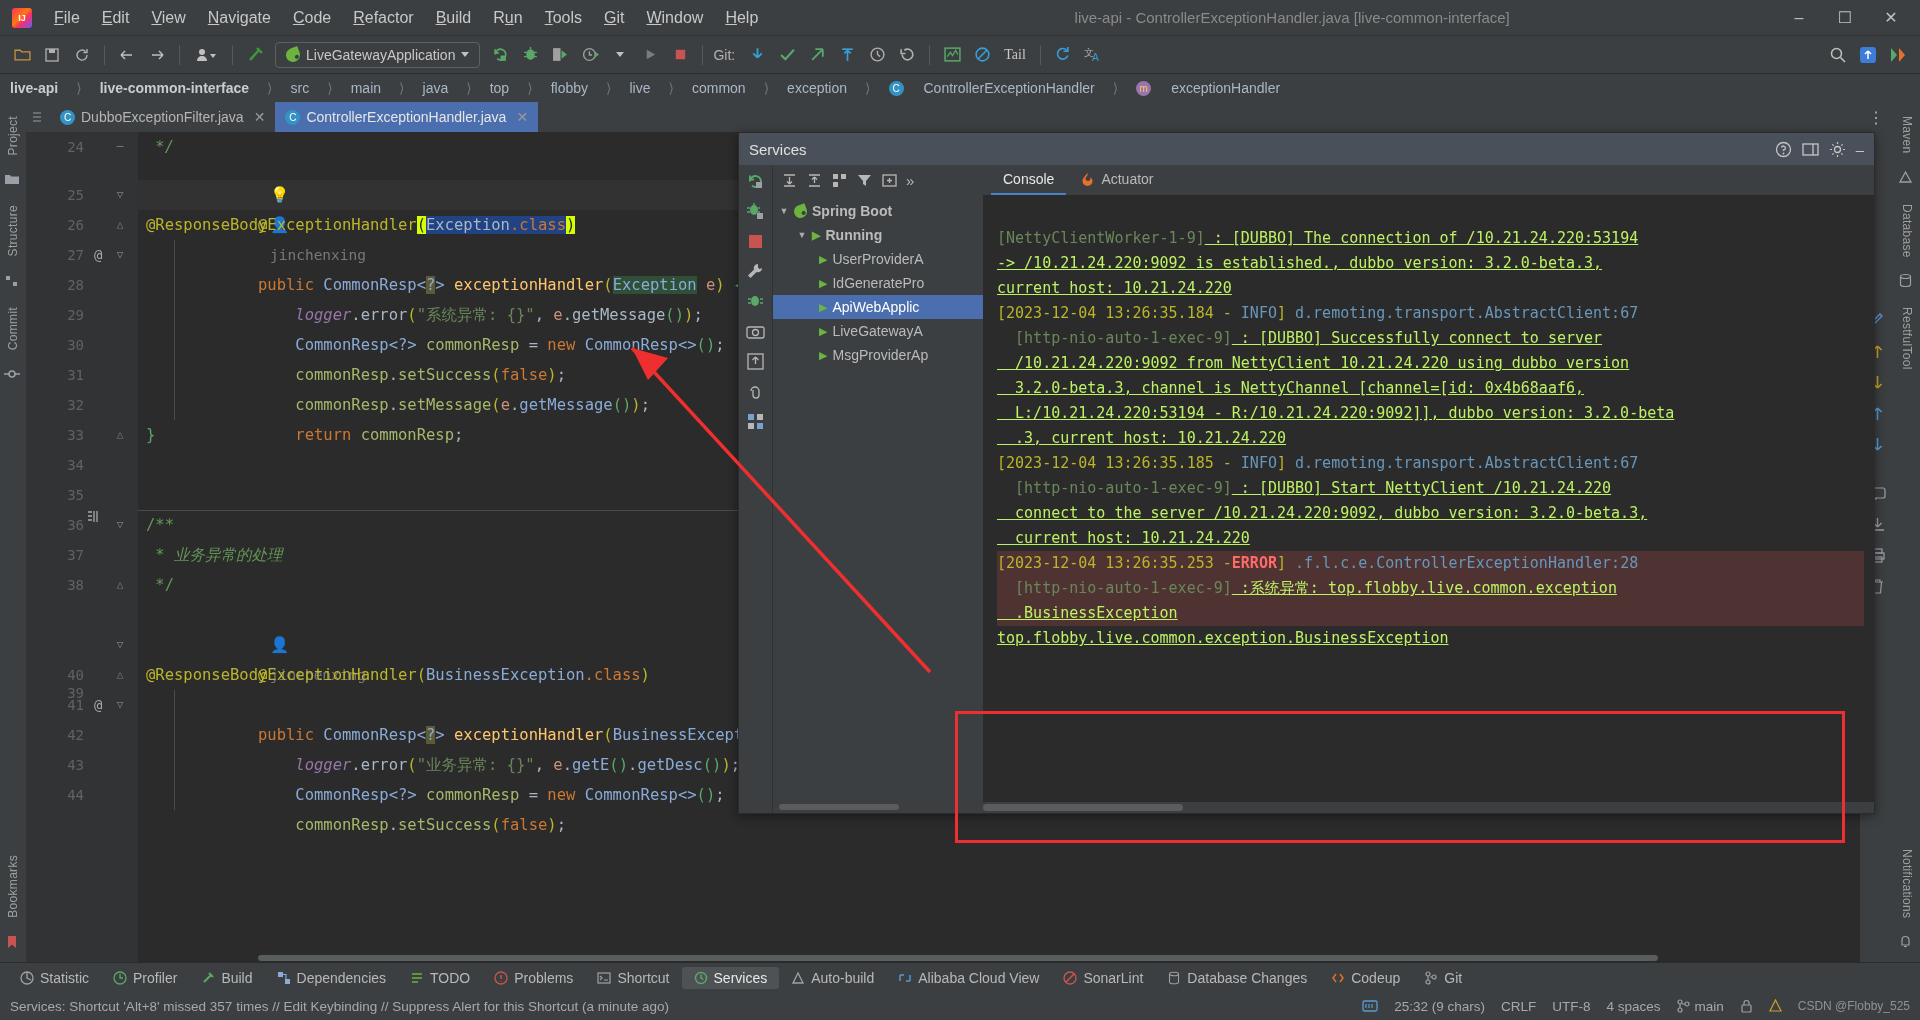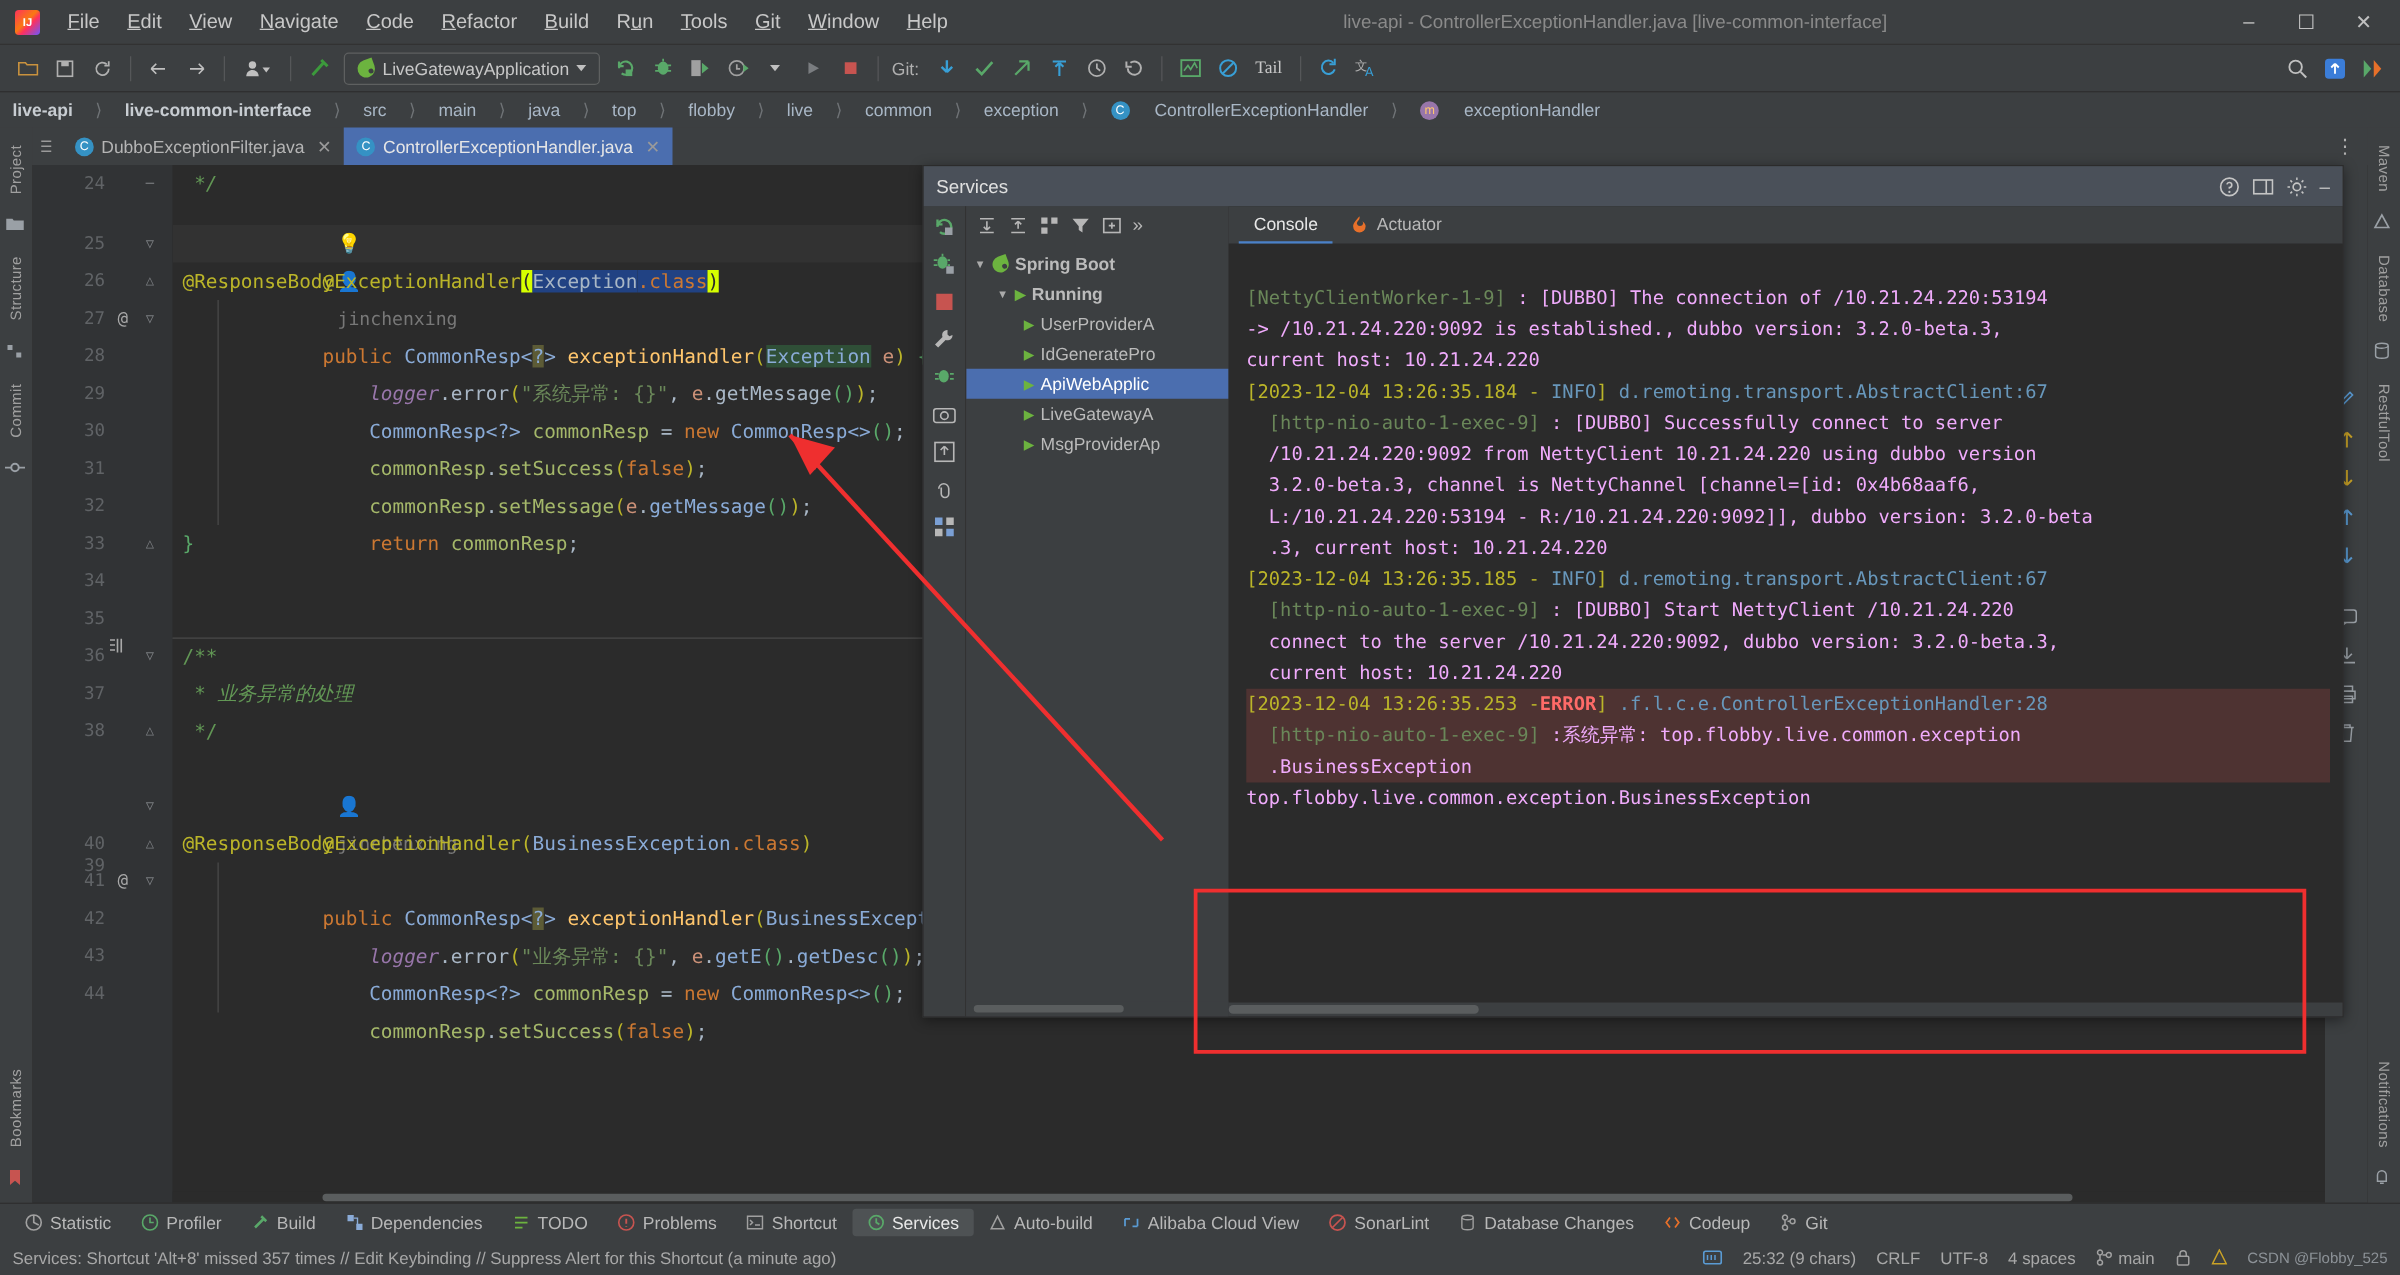--- a/index.html
+++ b/index.html
@@ -182,21 +182,21 @@
   .console {
     flex: 1; background: #2b2b2b; font-family: "DejaVu Sans Mono", monospace; font-size: 15px;
     line-height: 25px; color: #a9b7c6; padding: 6px 10px 6px 14px; position: relative;
     overflow: hidden; white-space: pre-wrap;
   }
   .c-time { color: #bbb529; }
   .c-info { color: #6897bb; }
   .c-err  { color: #ff6b68; font-weight: bold; }
   .c-logger { color: #6897bb; }
   .c-thread { color: #6a8759; }
-  .c-plain { color: #f0abfc; }
+  .c-plain { color: #bef264; text-decoration: underline; }
   .err-block { background: #4e3332; display: inline-block; width: 100%; }
   .svc-scroll-h {
     height: 11px; background: #3c3f41; flex: none; position: relative;
   }
   .svc-scroll-h .thumb { position: absolute; left: 0; top: 2px; height: 7px; width: 200px; background: #5a5d5e; border-radius: 4px; }
   .red-box {
     position: absolute; border: 3px solid #ef2f2f; pointer-events: none; z-index: 40;
   }
   .arrow-svg { position: absolute; left: 0; top: 0; width: 1920px; height: 1020px; pointer-events: none; z-index: 41; }
 

